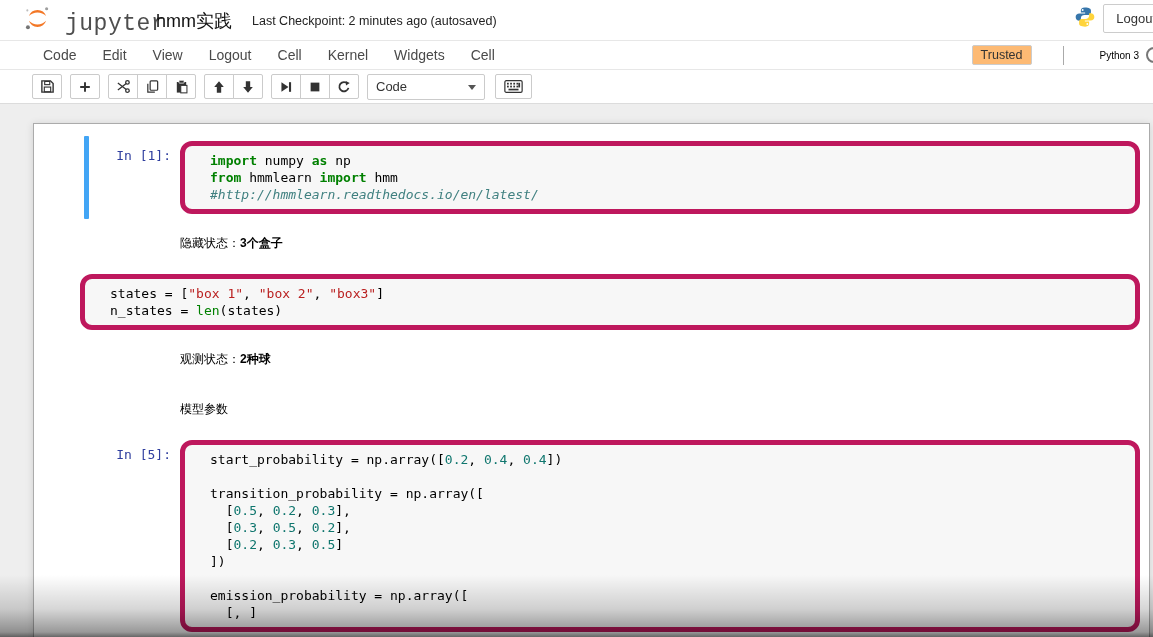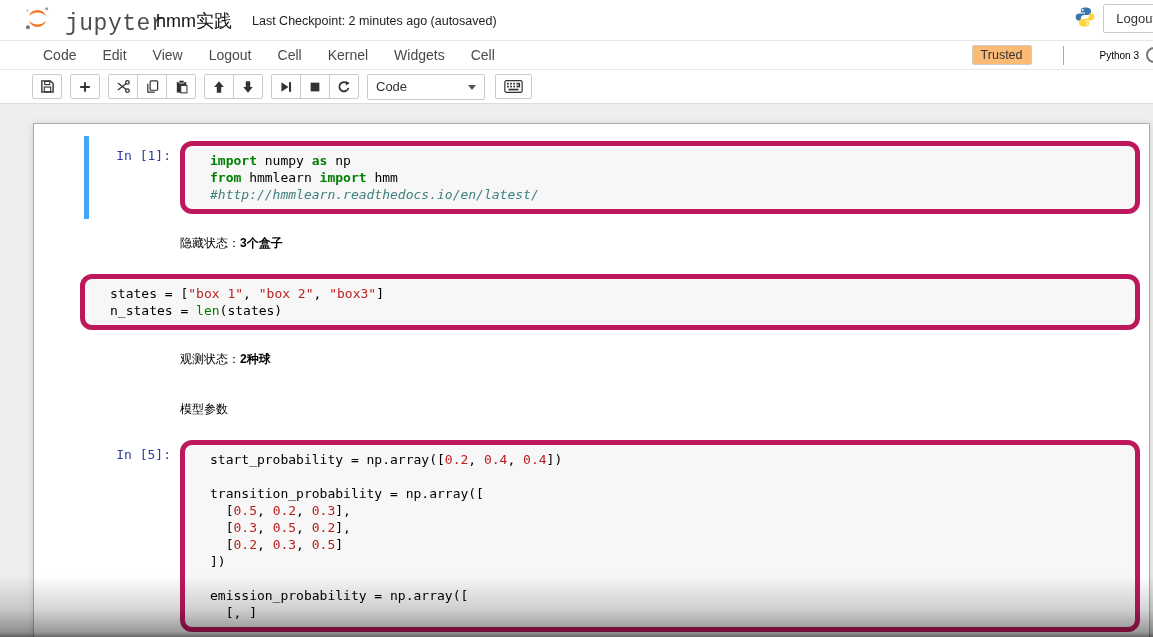--- a/index.html
+++ b/index.html
@@ -48,21 +48,21 @@
   .cell.selected::before{content:"";position:absolute;left:4px;top:0;bottom:0;width:5px;
     background:#42A5F5;border-radius:1px;}
   .prompt{width:100px;flex:none;text-align:right;padding:7px 9px 0 0;box-sizing:border-box;
     font-family:"DejaVu Sans Mono","Liberation Mono",monospace;font-size:13px;color:#303F9F;}
   .input{flex:1;background:#f7f7f7;border:5px solid #be185d;border-radius:12px;padding:6px 25px;min-width:0;}
   .input pre{margin:0;font-family:"DejaVu Sans Mono","Liberation Mono",monospace;
     font-size:13px;line-height:17px;color:#000;white-space:pre;}
   .tok-k{color:#008000;font-weight:bold;}
   .tok-b{color:#008000;}
   .tok-s{color:#BA2121;}
-  .tok-n{color:#b91c1c;}
+  .tok-n{color:#0f766e;}
   .tok-c{color:#408080;font-style:italic;}
   .md-cell{padding-top:16px;padding-bottom:17px;}
   .md-text{font-size:12px;line-height:17px;color:#000;padding-top:0;}
   .md-text b{font-weight:bold;}
   
   #bottom-fade{position:absolute;left:0;right:0;bottom:0;height:62px;pointer-events:none;z-index:9;
     background:linear-gradient(180deg,rgba(0,0,0,0) 0%,rgba(0,0,0,0.16) 55%,rgba(0,0,0,0.40) 92%,rgba(0,0,0,0.60) 100%);}
 </style>
 </head>
 <body>

